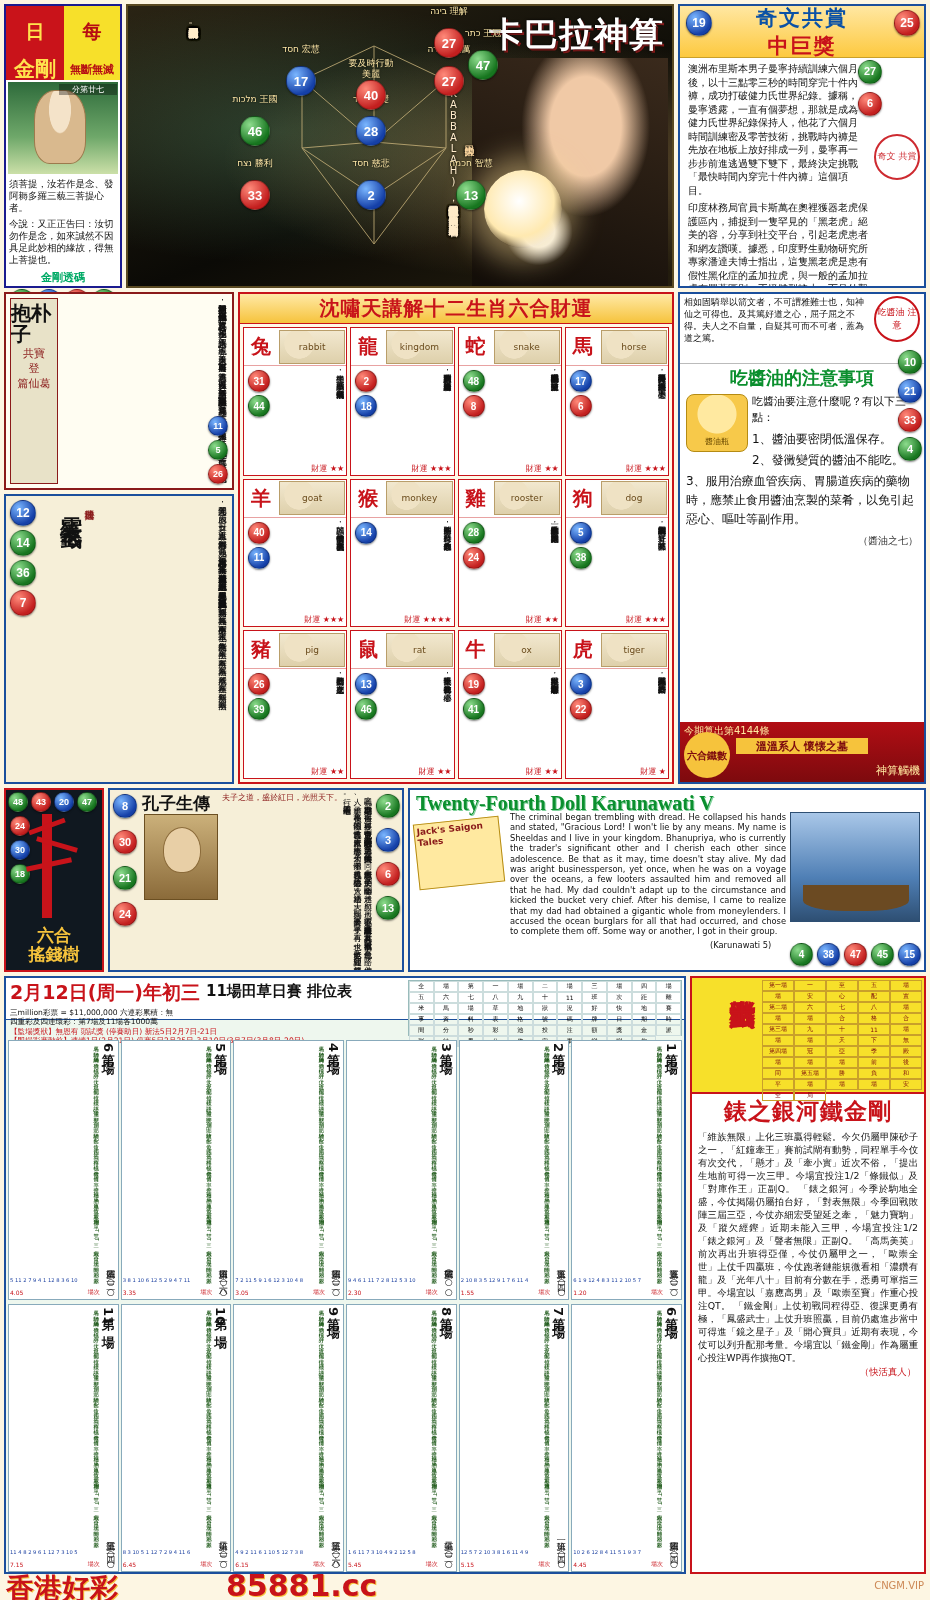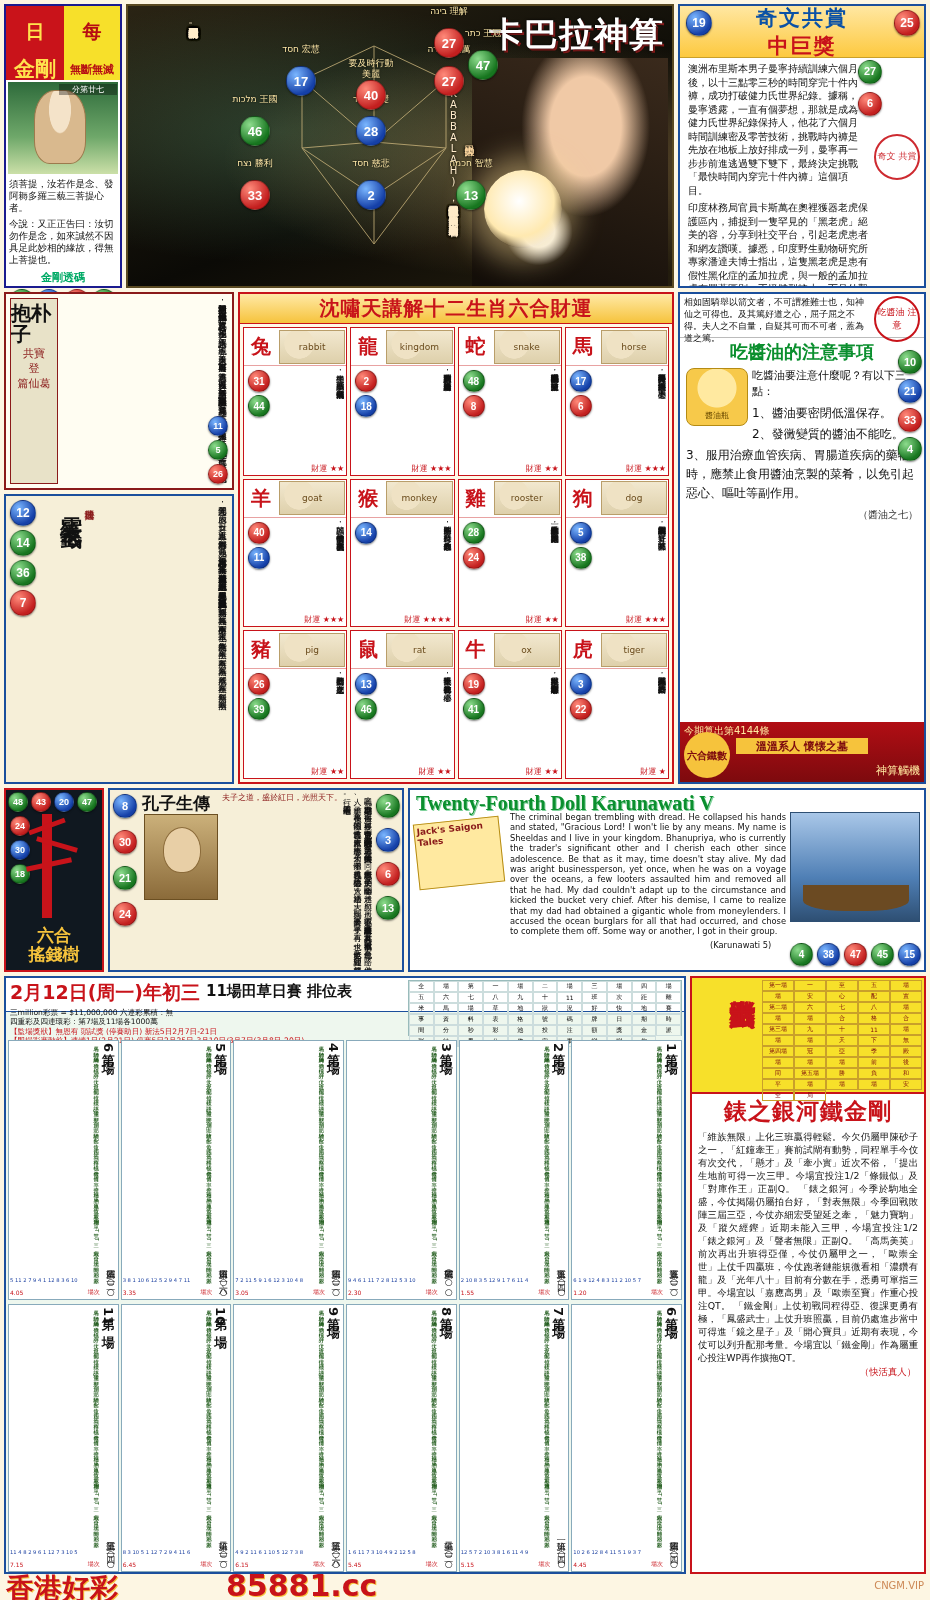--- a/index.html
+++ b/index.html
@@ -210,21 +210,21 @@
     writing-mode:vertical-rl;
   }
   .zcell .zluck { font-size:8px; color:#c8131a; padding:0 2px 1px; text-align:right; }
 
   
   #blk-soy {
     left:678px; top:292px; width:248px; height:492px;
     background:#fff; border:2px solid #1b4f9c; overflow:hidden;
   }
   #soy-ref {
-    height:44px; border-bottom:1px solid #bbb; position:relative;
+    height:70px; border-bottom:1px solid #bbb; position:relative;
   }
   #soy-ref .sref-txt {
     position:absolute; left:4px; top:2px; right:54px;
     font-size:9px; line-height:12px; color:#111;
   }
   #soy-ref .seal2 {
     position:absolute; right:4px; top:2px; width:46px; height:46px; border-radius:50%;
     border:2px solid #c8131a; color:#c8131a; font-size:9px;
     display:flex; align-items:center; justify-content:center; text-align:center;
   }
@@ -332,21 +332,21 @@
     background:#6b4a22; border-radius:0 0 40% 40%;
   }
   #karuna-balls { position:absolute; left:380px; bottom:4px; display:flex; gap:4px; }
   #karuna-balls .ball { width:23px; height:23px; font-size:10px; }
 
   
   #blk-race {
     left:4px; top:976px; width:682px; height:598px;
     background:#eef7ee; border:2px solid #1b4f9c; overflow:hidden;
   }
-  #race-hdr { height:34px; background:#fff; border-bottom:1px solid #1b4f9c; position:relative; }
+  #race-hdr { height:42px; background:#fff; border-bottom:1px solid #1b4f9c; position:relative; }
   #race-date {
     position:absolute; left:4px; top:2px; font-size:19px; font-weight:bold; color:#c8131a;
   }
   #race-sub {
     position:absolute; left:200px; top:4px; font-size:15px; color:#111; font-weight:bold;
   }
   #race-meta {
     position:absolute; left:4px; top:30px; width:396px; height:30px;
     font-size:7.6px; line-height:9.4px; color:#111;
   }

